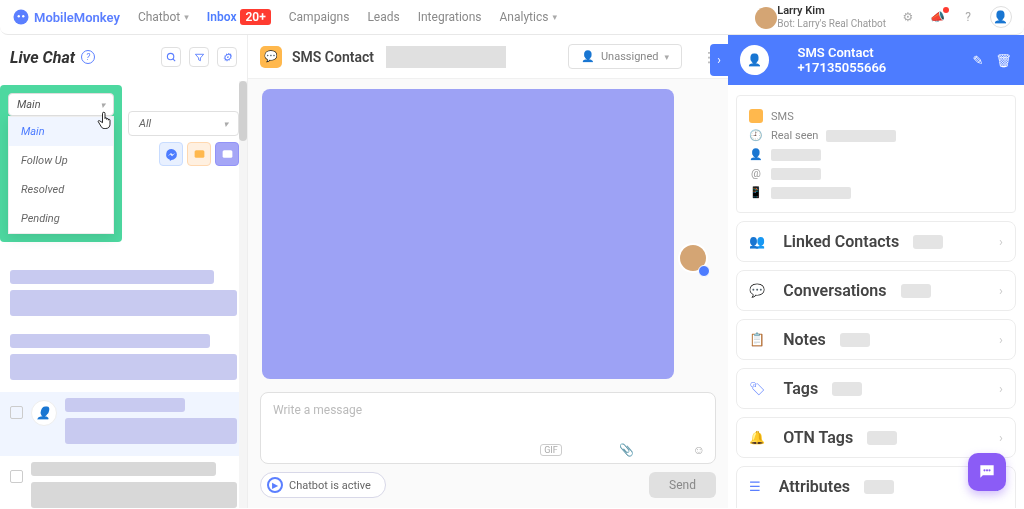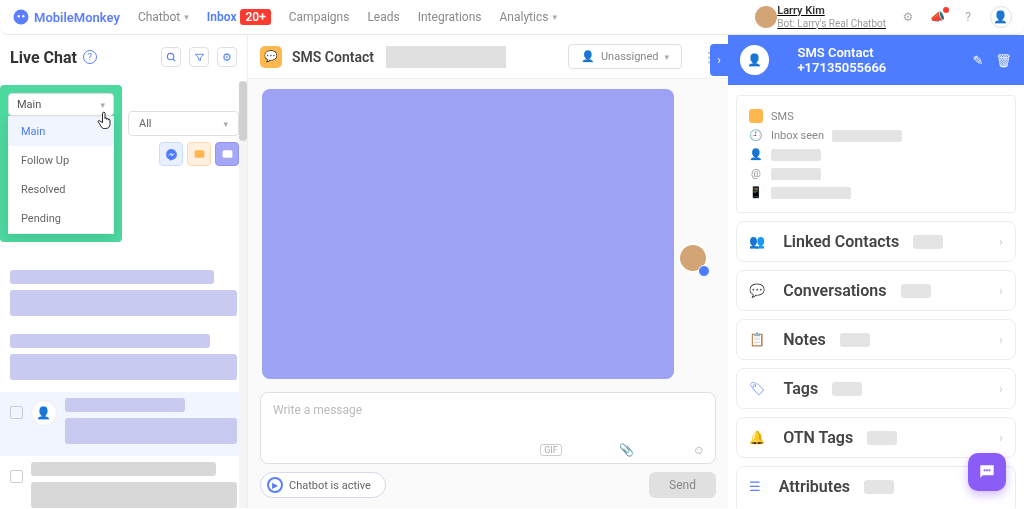--- a/index.html
+++ b/index.html
@@ -18,21 +18,21 @@
 .user-name { font-size: 11px; color: #333; font-weight: 600; }
 .user-sub { font-size: 10px; color: #999; }
 .top-icon { width: 16px; height: 16px; color: #aaa; cursor: pointer; position: relative; display:flex; align-items:center; justify-content:center;}
 .dot-red { position:absolute; top:-2px; right:-3px; width:6px;height:6px;background:#ff3b30;border-radius:50%;}
 .icon-circle { width:22px;height:22px;border:1px solid #e0e0e0;border-radius:50%;display:flex;align-items:center;justify-content:center;}
 
 
 .body { display: flex; height: calc(100% - 36px); }
 
 
-.left { width: 248px; border-right: 1px solid #eee; position: relative; display:flex; flex-direction:column;}
+.left { width: 248px; border-right: 1px solid #eee; position: relative; display:flex; flex-direction:column;font-style:italic;}
 .left-head { display:flex; align-items:center; padding: 12px 10px 8px; gap:6px;}
 .left-title { font-size:16px; font-weight:700; color:#333;}
 .left-q { width:14px;height:14px;border:1.5px solid #5b7fff;border-radius:50%;display:inline-flex;align-items:center;justify-content:center;font-size:9px;color:#5b7fff;}
 .left-icons { margin-left:auto; display:flex; gap:8px;}
 .small-btn{ width:20px;height:20px;border:1px solid #e0e0e0;border-radius:4px;display:flex;align-items:center;justify-content:center;color:#5b7fff;cursor:pointer;font-size:11px;}
 
 
 .green-wrap { position:absolute; top:50px; left:0; width:122px; background:#4dd8a0; padding:8px; border-radius:4px; z-index:30;}
 .select-box{ background:#fff; border:1px solid #ddd; border-radius:4px; padding:4px 8px; font-size:11px; color:#555; display:flex; align-items:center; justify-content:space-between; position:relative;}
 .cursor-hand{ position:absolute; right:-2px; top:16px; z-index:35;}
@@ -137,21 +137,21 @@
   </div>
   <div class="nav-item">Campaigns</div>
   <div class="nav-item">Leads</div>
   <div class="nav-item">Integrations</div>
   <div class="nav-item">
       <span>Analytics</span> 
       <span class="chev">▾</span>
     </div>
 
   <div class="topnav-right">
-    <div style="display:flex; align-items:center; text-decoration:underline;">
+    <div style="display:flex; align-items:flex-end; ">
       <div class="avatar-sm"></div>
       <div class="user-lines">
         <div class="user-name">Larry Kim</div>
         <div class="user-sub">Bot: Larry's Real Chatbot</div>
       </div>
     </div>
     <div class="top-icon">⚙</div>
     <div class="top-icon">📣<span class="dot-red"></span></div>
     <div class="top-icon">?</div>
     <div class="icon-circle">👤</div>
@@ -308,21 +308,21 @@
     </div>
 
     <div class="right-body">
       <div class="meta-box">
         <div class="meta-row">
             <span class="sms-mini"></span>
             <span>SMS</span>
           </div>
         <div class="meta-row">
             <span class="meta-icon">🕘</span>
-            <span>Inbox seen</span>
+            <span>Real seen</span>
             <span class="redact" style="width:70px"></span>
           </div>
         <div class="meta-row">
             <span class="meta-icon">👤</span>
             <span class="redact" style="width:50px"></span>
           </div>
         <div class="meta-row">
             <span class="meta-icon">@</span>
             <span class="redact" style="width:50px"></span>
           </div>

